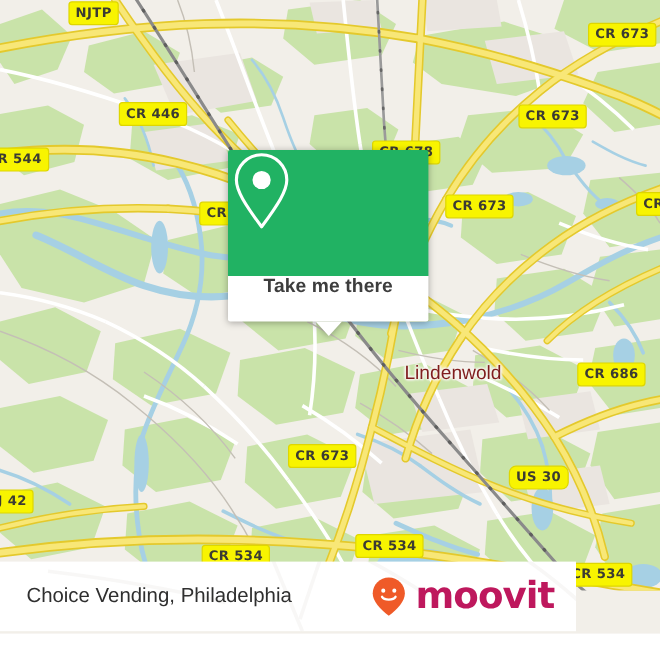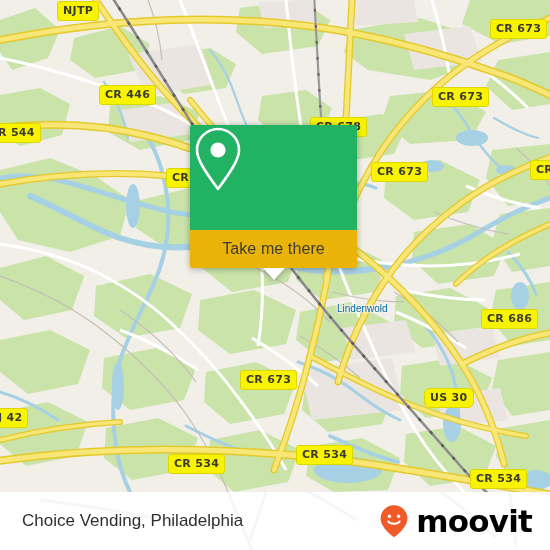--- a/index.html
+++ b/index.html
@@ -33,46 +33,47 @@
     line-height:1;
     padding:3px 5px 4px 5px;
     white-space:nowrap;
     font-family:"DejaVu Sans","Liberation Sans",sans-serif;
     box-sizing:border-box;
   }
 
   
   .place-label{
     position:absolute;
-    color:#0369a1;
-    font-size:10px;
+    color:#7f1d1d;
+    font-size:16px;
     white-space:nowrap;
     text-shadow:
        1px 0 2px #f6f4ef, -1px 0 2px #f6f4ef,
        0 1px 2px #f6f4ef, 0 -1px 2px #f6f4ef,
        1px 1px 2px #f6f4ef, -1px -1px 2px #f6f4ef;
   }
 
   
   #callout{
     position:absolute;left:190px;top:125px;width:167px;
     filter:drop-shadow(0 1px 3px rgba(0,0,0,.32));
   }
   #callout-head{
     background:#21b263;
     height:105px;
     border-radius:2px 2px 0 0;
     display:flex;align-items:center;justify-content:center;
   }
   #callout-body{
-    background:#eab308;
+    background:#ffffff;
     height:38px;
     border-radius:0 0 2px 2px;
-    display:flex;align-items:center;justify-content:center;
+    display:flex;align-items:flex-start;justify-content:center;
     position:relative;
+    font-weight:bold;
   }
   #callout-label{
     color:#3d3d3d;
     font-size:16px;
     letter-spacing:.1px;
   }
   #callout-tail{
     position:absolute;
     left:50%;margin-left:-11px;bottom:-12px;
     width:0;height:0;
@@ -84,38 +85,38 @@
   
   #attribution{
     position:absolute;left:6px;top:470px;
     font-size:12.5px;color:#4a4a4a;
     text-shadow:0 0 3px #fff,0 0 3px #fff,0 0 2px #fff;
     white-space:nowrap;
   }
 
   
   #bottombar{
-    position:absolute;left:0;top:492px;width:550px;height:58px;
+    position:absolute;left:0;top:468px;width:480px;height:58px;
     background:#ffffff;
     overflow:hidden;
   }
   #bottombar-watermark{
     position:absolute;left:0;top:-492px;width:550px;height:550px;
     opacity:.10;
   }
   #place-name{
     position:absolute;left:22px;top:50%;transform:translateY(-50%);
     font-size:17px;color:#2f2f2f;white-space:nowrap;
   }
   #moovit-logo{
     position:absolute;right:18px;top:50%;transform:translateY(-50%);
     display:flex;align-items:center;gap:1px;
   }
   #moovit-wordmark{
-    font-size:31px;font-weight:bold;color:#000000;
+    font-size:31px;font-weight:bold;color:#be185d;
     letter-spacing:-.8px;line-height:1;
     font-family:"DejaVu Sans","Liberation Sans",sans-serif;
     margin-left:6px;
   }
 </style>
 </head>
 <body>
 
 <div id="app">
 
@@ -337,21 +338,21 @@
     <div id="shield-layer">
         <div class="shield" style="left: 57px; top: 1px;">NJTP</div>
         <div class="shield" style="left: 490px; top: 19px;">CR 673</div>
         <div class="shield" style="left: 99px; top: 85px;">CR 446</div>
         <div class="shield" style="left: 432px; top: 87px;">CR 673</div>
         <div class="shield" style="left: 310px; top: 93px; margin-top: 24px;">CR 678</div>
         <div class="shield" style="left: -8px; top: 123px;">R 544</div>
         <div class="shield" style="left: 371px; top: 162px;">CR 673</div>
         <div class="shield" style="left: 530px; top: 160px;">CR</div>
         <div class="shield" style="left: 166px; top: 168px;">CR 6</div>
-        <div class="shield" style="left: 481px; top: 309px;">CR 686</div>
+        <div class="shield" style="left: 481px; top: 302px;">CR 686</div>
         <div class="shield" style="left: 240px; top: 370px;">CR 673</div>
         <div class="shield" style="left: 424px; top: 388px; border-radius: 6px;">US 30</div>
         <div class="shield" style="left: 296px; top: 445px;">CR 534</div>
         <div class="shield" style="left: 168px; top: 454px;">CR 534</div>
         <div class="shield" style="left: -8px; top: 408px;">J 42</div>
         <div class="shield" style="left: 470px; top: 469px;">CR 534</div>
       </div>
 
     <div id="place-layer">
         <div class="place-label" style="left: 337px; top: 303px;">Lindenwold</div>

